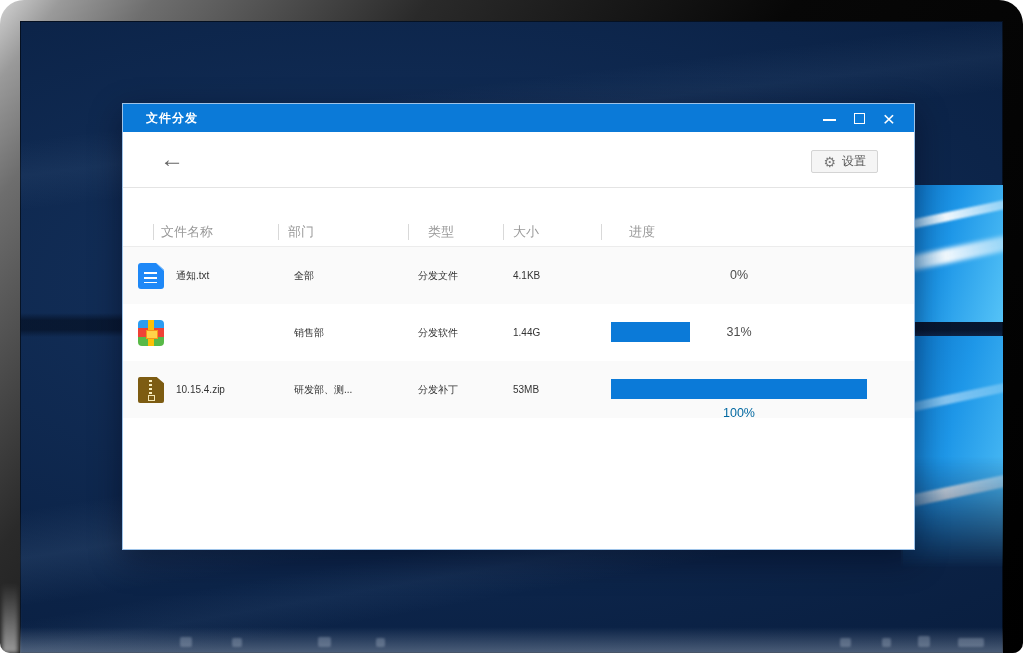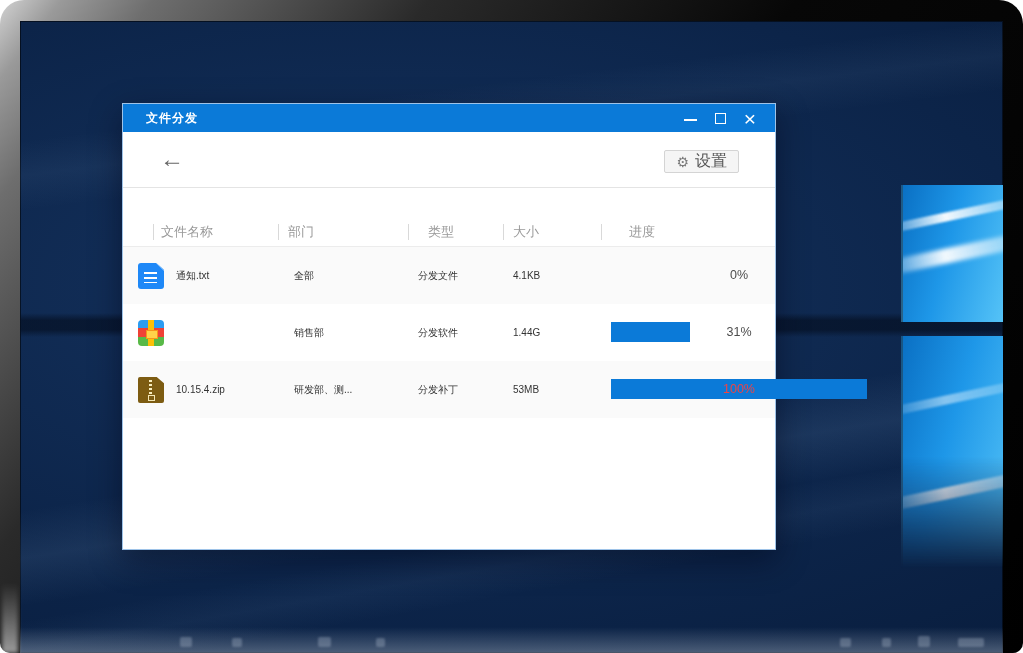--- a/index.html
+++ b/index.html
@@ -39,38 +39,38 @@
   .pane.upper .s2 { top:62px; height:15px; filter:blur(2px); }
   .pane.lower .s1 { top:58px; opacity:.5; }
   .pane.lower .s2 { top:150px; height:12px; }
 
   
   .tray { position:absolute; left:0; right:0; bottom:0; height:26px;
     background:linear-gradient(rgba(95,115,140,0), rgba(130,145,165,.55)); }
   .blob { position:absolute; bottom:6px; border-radius:2px; background:rgba(205,215,230,.28); filter:blur(1px); }
 
   
-  .win { position:absolute; left:102px; top:82px; width:654px; height:447px;
+  .win { position:absolute; left:102px; top:82px; width:793px; height:447px;
     background:#fff; border:1px solid #9ec3e8; box-shadow:0 10px 30px rgba(0,5,20,.45); }
   .titlebar { position:relative; height:28px; background:#0b7ad8; display:flex; align-items:center; }
   .title { margin-left:23px; color:#fff; font-size:12px; font-weight:bold; letter-spacing:1px; }
   .ctrls { position:absolute; right:10px; top:0; height:28px; display:flex; align-items:center; }
   .ctrl { width:30px; height:28px; display:flex; align-items:center; justify-content:center; cursor:pointer; }
   .min-glyph { width:13px; height:2px; background:#fff; margin-top:4px; }
   .max-glyph { width:11px; height:11px; border:1.5px solid #fff; }
   .close-glyph { color:#fff; font-size:21px; line-height:21px; font-weight:300; }
 
   .toolbar { position:relative; height:56px; background:#fff; border-bottom:1px solid #e4e4e4; }
   .back-btn { position:absolute; left:34px; top:14px; width:30px; height:28px; color:#666;
     font-size:24px; line-height:26px; text-align:center; cursor:pointer; }
   .settings-btn { position:absolute; right:36px; top:18px; height:23px; padding:0 11px;
     background:#f5f5f5; border:1px solid #d4d4d4; border-radius:2px;
     display:flex; align-items:center; gap:6px; cursor:pointer; }
   .gear { color:#7a7a7a; font-size:14px; line-height:14px; }
-  .settings-label { color:#555; font-size:16px;text-align:right; }
+  .settings-label { color:#555; font-size:12px;text-align:right; }
 
   .thead { position:relative; height:31px; background:#fff; border-bottom:1px solid #ececec;margin-top:28px; }
   .hsep { position:absolute; top:8px; width:1px; height:16px; background:#d9d9d9; }
   .htext { position:absolute; top:0; line-height:31px; font-size:13px; color:#999; }
   .hsep.p1{left:30px}  .htext.p1{left:38px}
   .hsep.p2{left:155px} .htext.p2{left:165px}
   .hsep.p3{left:285px} .htext.p3{left:305px}
   .hsep.p4{left:380px} .htext.p4{left:390px}
   .hsep.p5{left:478px} .htext.p5{left:506px}
 
@@ -99,21 +99,21 @@
     clip-path:polygon(0 0,72% 0,100% 24%,100% 100%,0 100%); }
   .ic-zip::before { content:""; position:absolute; left:11px; top:3px; width:3px; height:15px;
     background:repeating-linear-gradient(rgba(255,245,200,.95) 0 2px, transparent 2px 4px); }
   .ic-zip::after { content:""; position:absolute; left:10px; top:18px; width:5px; height:4px;
     border:1px solid rgba(255,245,200,.9); }
 
   .bar-track { position:absolute; left:488px; top:18px; width:256px; height:20px; }
   .bar-fill { position:absolute; left:0; top:0; height:100%; background:#0b7ad8; }
   .bar-label { position:absolute; left:0; top:0; width:100%; height:100%; text-align:center;
     line-height:20px; font-size:12.5px; color:#4d4d4d; }
-  .bar-label.inside { color:#ef4444; }
+  .bar-label.inside { color:#0369a1;margin-top:24px; }
 </style>
 </head>
 <body>
 
 <div id="stage">
   <div class="monitor">
     <div class="screen">
       <div class="beam b1"></div>
       <div class="beam b2"></div>
       <div class="beam b3"></div>

